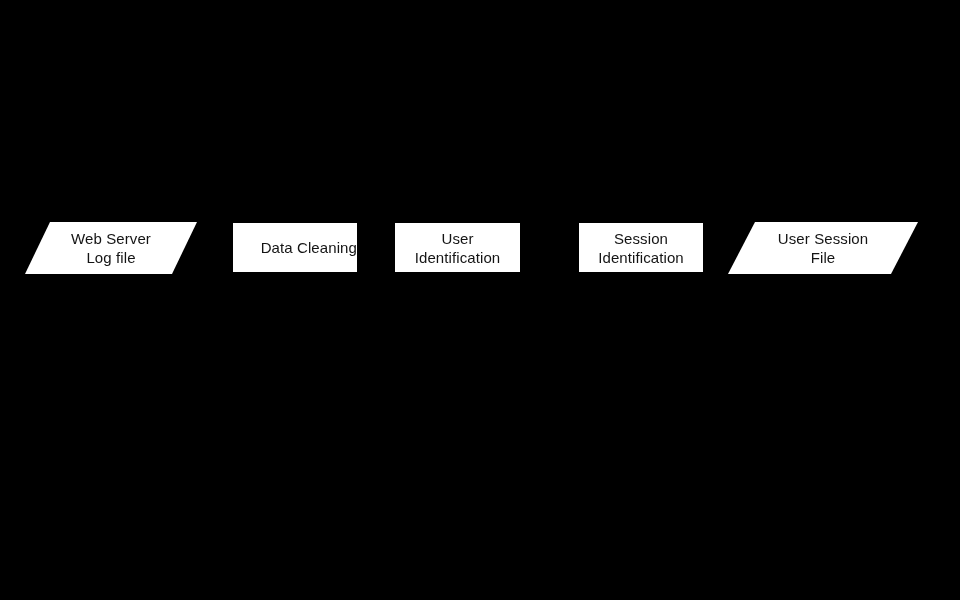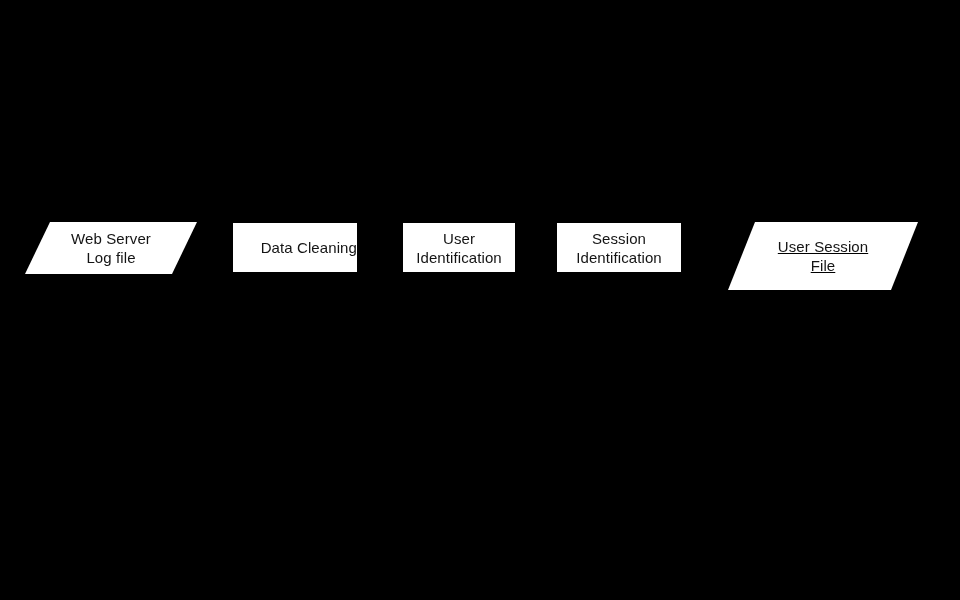--- a/index.html
+++ b/index.html
@@ -58,23 +58,23 @@
     font-size: 15px;
     line-height: 19px;
     letter-spacing: 0.1px;
     white-space: pre-line;
     -webkit-font-smoothing: antialiased;
   }
 
   
   #node-web-server-log-file { left: 25px;  top: 222px; width: 172px; height: 52px; }
   #node-data-cleaning       { left: 233px; top: 223px; width: 124px; height: 49px; justify-content: flex-end; }
-  #node-user-identification { left: 395px; top: 223px; width: 112px; height: 49px; margin-left: 8px; }
-  #node-session-identification { left: 557px; top: 223px; width: 124px; height: 49px; }
-  #node-user-session-file   { left: 728px; top: 222px; width: 190px; height: 68px; text-decoration: underline; }
+  #node-user-identification { left: 395px; top: 223px; width: 125px; height: 49px; }
+  #node-session-identification { left: 579px; top: 223px; width: 124px; height: 49px; }
+  #node-user-session-file   { left: 728px; top: 222px; width: 190px; height: 52px; }
 </style>
 </head>
 <body>
 
 <div id="diagram-canvas">
 
   <div class="node data" id="node-web-server-log-file">
     <svg class="shape" viewBox="0 0 172 52" preserveAspectRatio="none">
       <polygon points="25,0 172,0 147,52 0,52" fill="#ffffff"></polygon>
     </svg>

